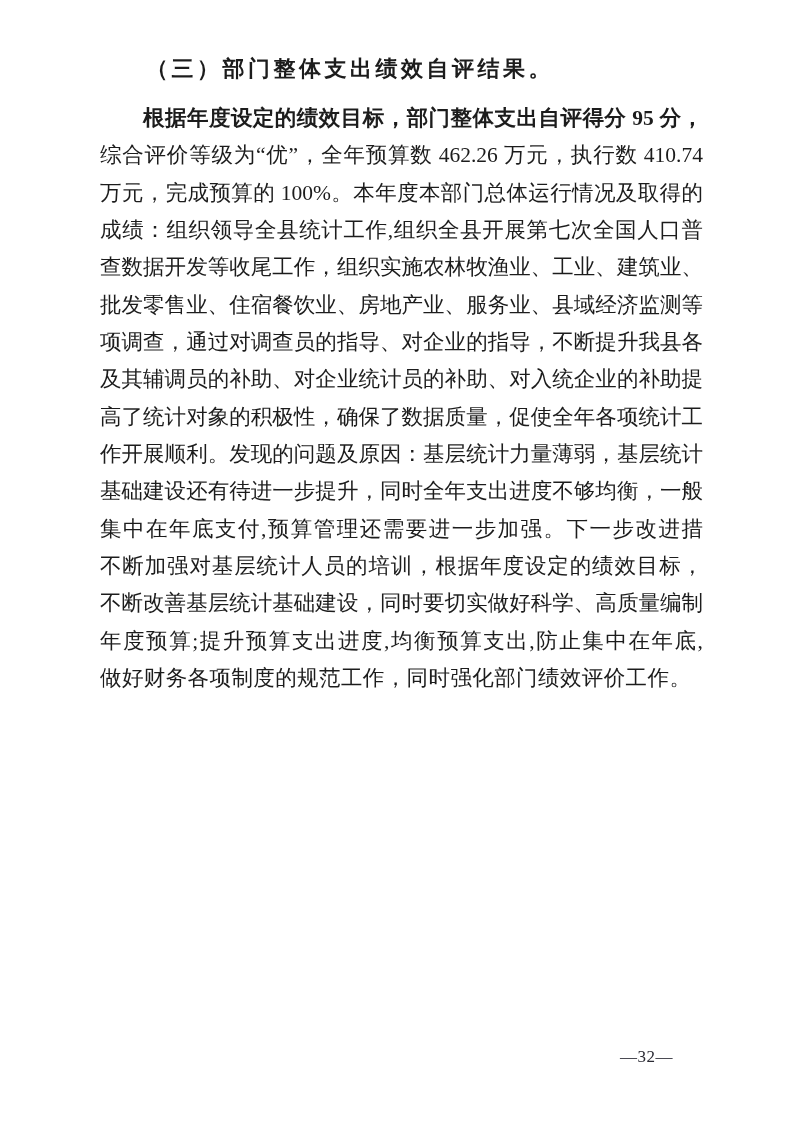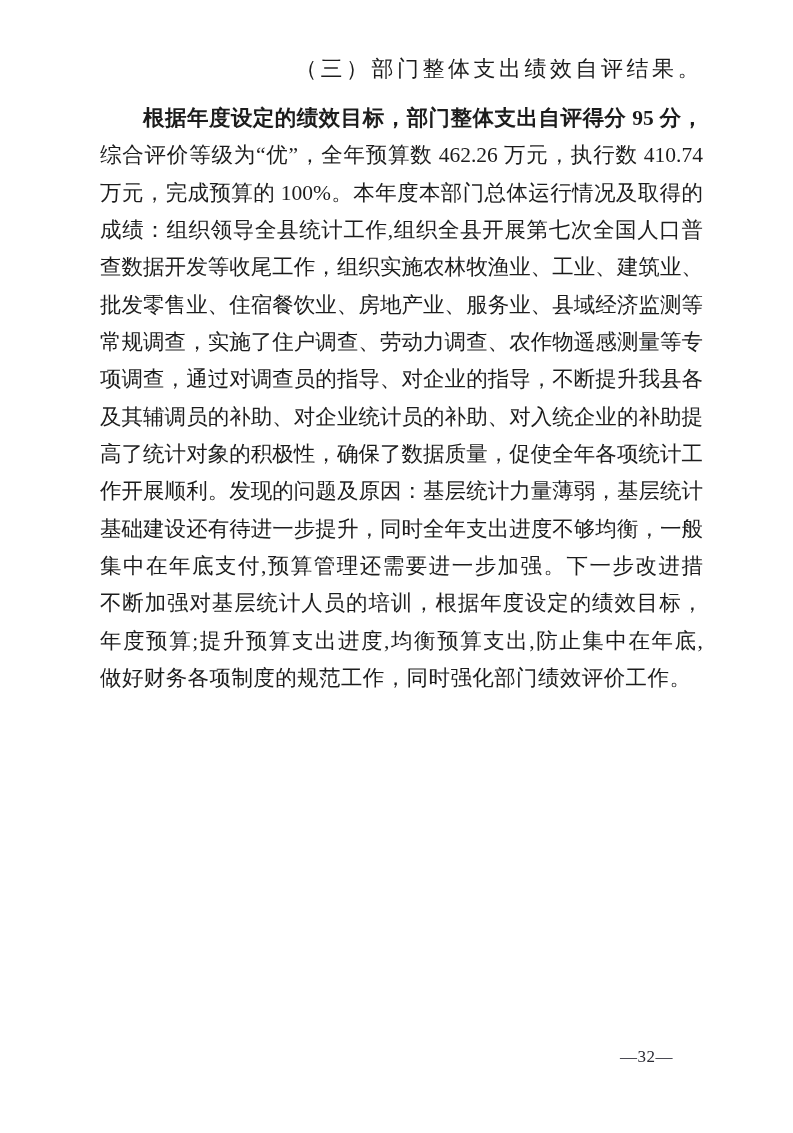--- a/index.html
+++ b/index.html
@@ -16,27 +16,26 @@
     color: #1c1c1c;
   }
   .content {
     position: absolute;
     left: 100px;
     top: 54px;
     width: 603px;
   }
   .heading {
     font-size: 22px;
-    font-weight: normal;
+    font-weight: bold;
     letter-spacing: 3.5px;
     text-indent: 46px;
     line-height: 30px;
     margin-bottom: 16px;
     white-space: nowrap;
-    text-align: right;
   }
   .para .line {
     font-size: 21.5px;
     line-height: 37.35px;
     height: 37.35px;
     text-align: justify;
     text-align-last: justify;
     overflow: hidden;
     font-kerning: none;
   }
@@ -65,26 +64,26 @@
 <div class="page">
   <div class="content">
     <div class="heading">（三）部门整体支出绩效自评结果。</div>
     <div class="para">
       <div class="line first">根据年度设定的绩效目标，部门整体支出自评得分 95 分，</div>
       <div class="line">综合评价等级为“优”，全年预算数 462.26 万元，执行数 410.74</div>
       <div class="line">万元，完成预算的 100%。本年度本部门总体运行情况及取得的</div>
       <div class="line">成绩：组织领导全县统计工作,组织全县开展第七次全国人口普</div>
       <div class="line">查数据开发等收尾工作，组织实施农林牧渔业、工业、建筑业、</div>
       <div class="line">批发零售业、住宿餐饮业、房地产业、服务业、县域经济监测等</div>
-      <div class="line">常规调查，实施了住户调查、劳动力调查、农作物遥感测量等专</div>
       <div class="line">项调查，通过对调查员的指导、对企业的指导，不断提升我县各</div>
       <div class="line">及其辅调员的补助、对企业统计员的补助、对入统企业的补助提</div>
       <div class="line">高了统计对象的积极性，确保了数据质量，促使全年各项统计工</div>
       <div class="line">作开展顺利。发现的问题及原因：基层统计力量薄弱，基层统计</div>
       <div class="line">基础建设还有待进一步提升，同时全年支出进度不够均衡，一般</div>
       <div class="line">集中在年底支付,预算管理还需要进一步加强。下一步改进措施：</div>
       <div class="line">不断加强对基层统计人员的培训，根据年度设定的绩效目标，</div>
+      <div class="line">不断改善基层统计基础建设，同时要切实做好科学、高质量编制</div>
       <div class="line">年度预算;提升预算支出进度,均衡预算支出,防止集中在年底,</div>
       <div class="line last">做好财务各项制度的规范工作，同时强化部门绩效评价工作。</div>
     </div>
   </div>
   <div class="page-number">—32—</div>
 </div>
 
 </body></html>

